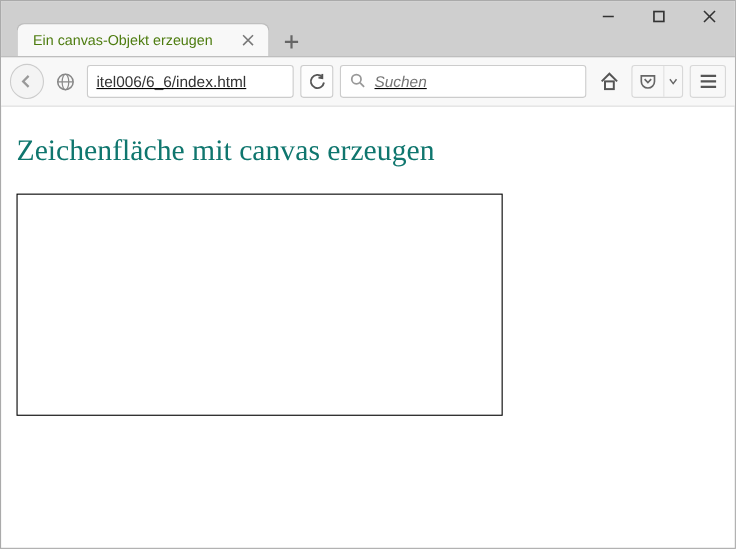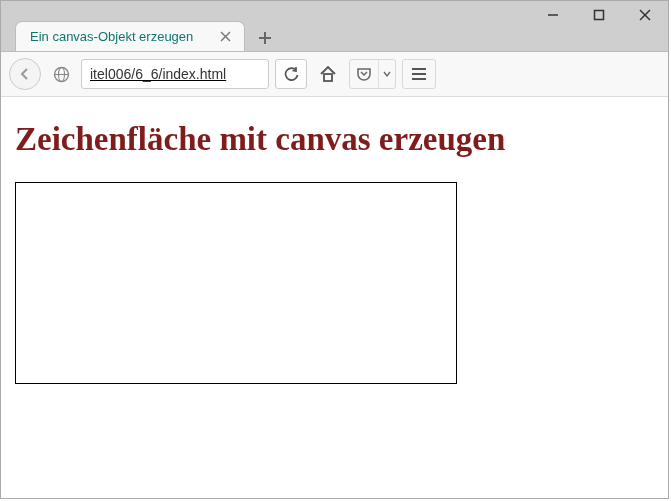--- a/index.html
+++ b/index.html
@@ -55,21 +55,21 @@
     min-width: 230px;
     background: #f8f8f8;
     border: 1px solid #bcbcbc;
     border-bottom: none;
     border-top-left-radius: 7px;
     border-top-right-radius: 7px;
     display: flex;
     align-items: center;
     padding: 0 10px 0 14px;
     font-size: 13px;
-    color: #0f766e;
+    color: #4d7c0f;
     position: relative;
     box-sizing: border-box;
     justify-content: flex-end;
   }
   .tab-title {
     flex: 1;
     white-space: nowrap;
     overflow: hidden;
     text-overflow: ellipsis;
   }
@@ -206,24 +206,24 @@
     align-items:center;
     justify-content:center;
     cursor:pointer;
   }
 
   .content {
     padding: 14px 14px;
   }
   .content h1 {
     font-family: "Times New Roman", Times, serif;
-    font-size: 33px;
-    font-weight: bold;
+    font-size: 27px;
+    font-weight: normal;
     margin: 10px 0 24px 0;
-    color: #7f1d1d;
+    color: #0f766e;
   }
   .canvas-box {
     width: 440px;
     height: 200px;
     border: 1px solid #000;
     background: #fff;
   }
 </style>
 </head>
 <body>
@@ -283,20 +283,29 @@
     </div>
     <div class="urlbar">
       <span>itel006/6_6/index.html</span>
     </div>
     <div class="reload-btn">
       <svg width="15" height="15">
           <path d="M12 3 A6 6 0 1 0 13.5 8" fill="none" stroke="#555" stroke-width="1.7"></path>
           <polyline points="12,0 12,4 8.5,3.5" fill="none" stroke="#555" stroke-width="1.7"></polyline>
         </svg>
     </div>
+    <div class="searchbar">
+      <span>
+        <svg width="14" height="14">
+            <circle cx="6" cy="6" r="4.2" fill="none" stroke="#999" stroke-width="1.6"></circle>
+            <line x1="9.2" y1="9.2" x2="13" y2="13" stroke="#999" stroke-width="1.6"></line>
+          </svg>
+      </span>
+      <input type="text" placeholder="Suchen" style="">
+    </div>
     <div class="tool-icon">
       <svg width="18" height="18">
           <polyline points="2,9 9,2 16,9" fill="none" stroke="#555" stroke-width="1.8"></polyline>
           <rect x="5" y="9" width="8" height="7" fill="none" stroke="#555" stroke-width="1.8"></rect>
         </svg>
     </div>
     <div class="pocket-group">
       <div class="tool-icon">
         <svg width="16" height="16">
             <path d="M2 3 h12 v5 a6 6 0 0 1 -12 0 z" fill="none" stroke="#666" stroke-width="1.5"></path>

